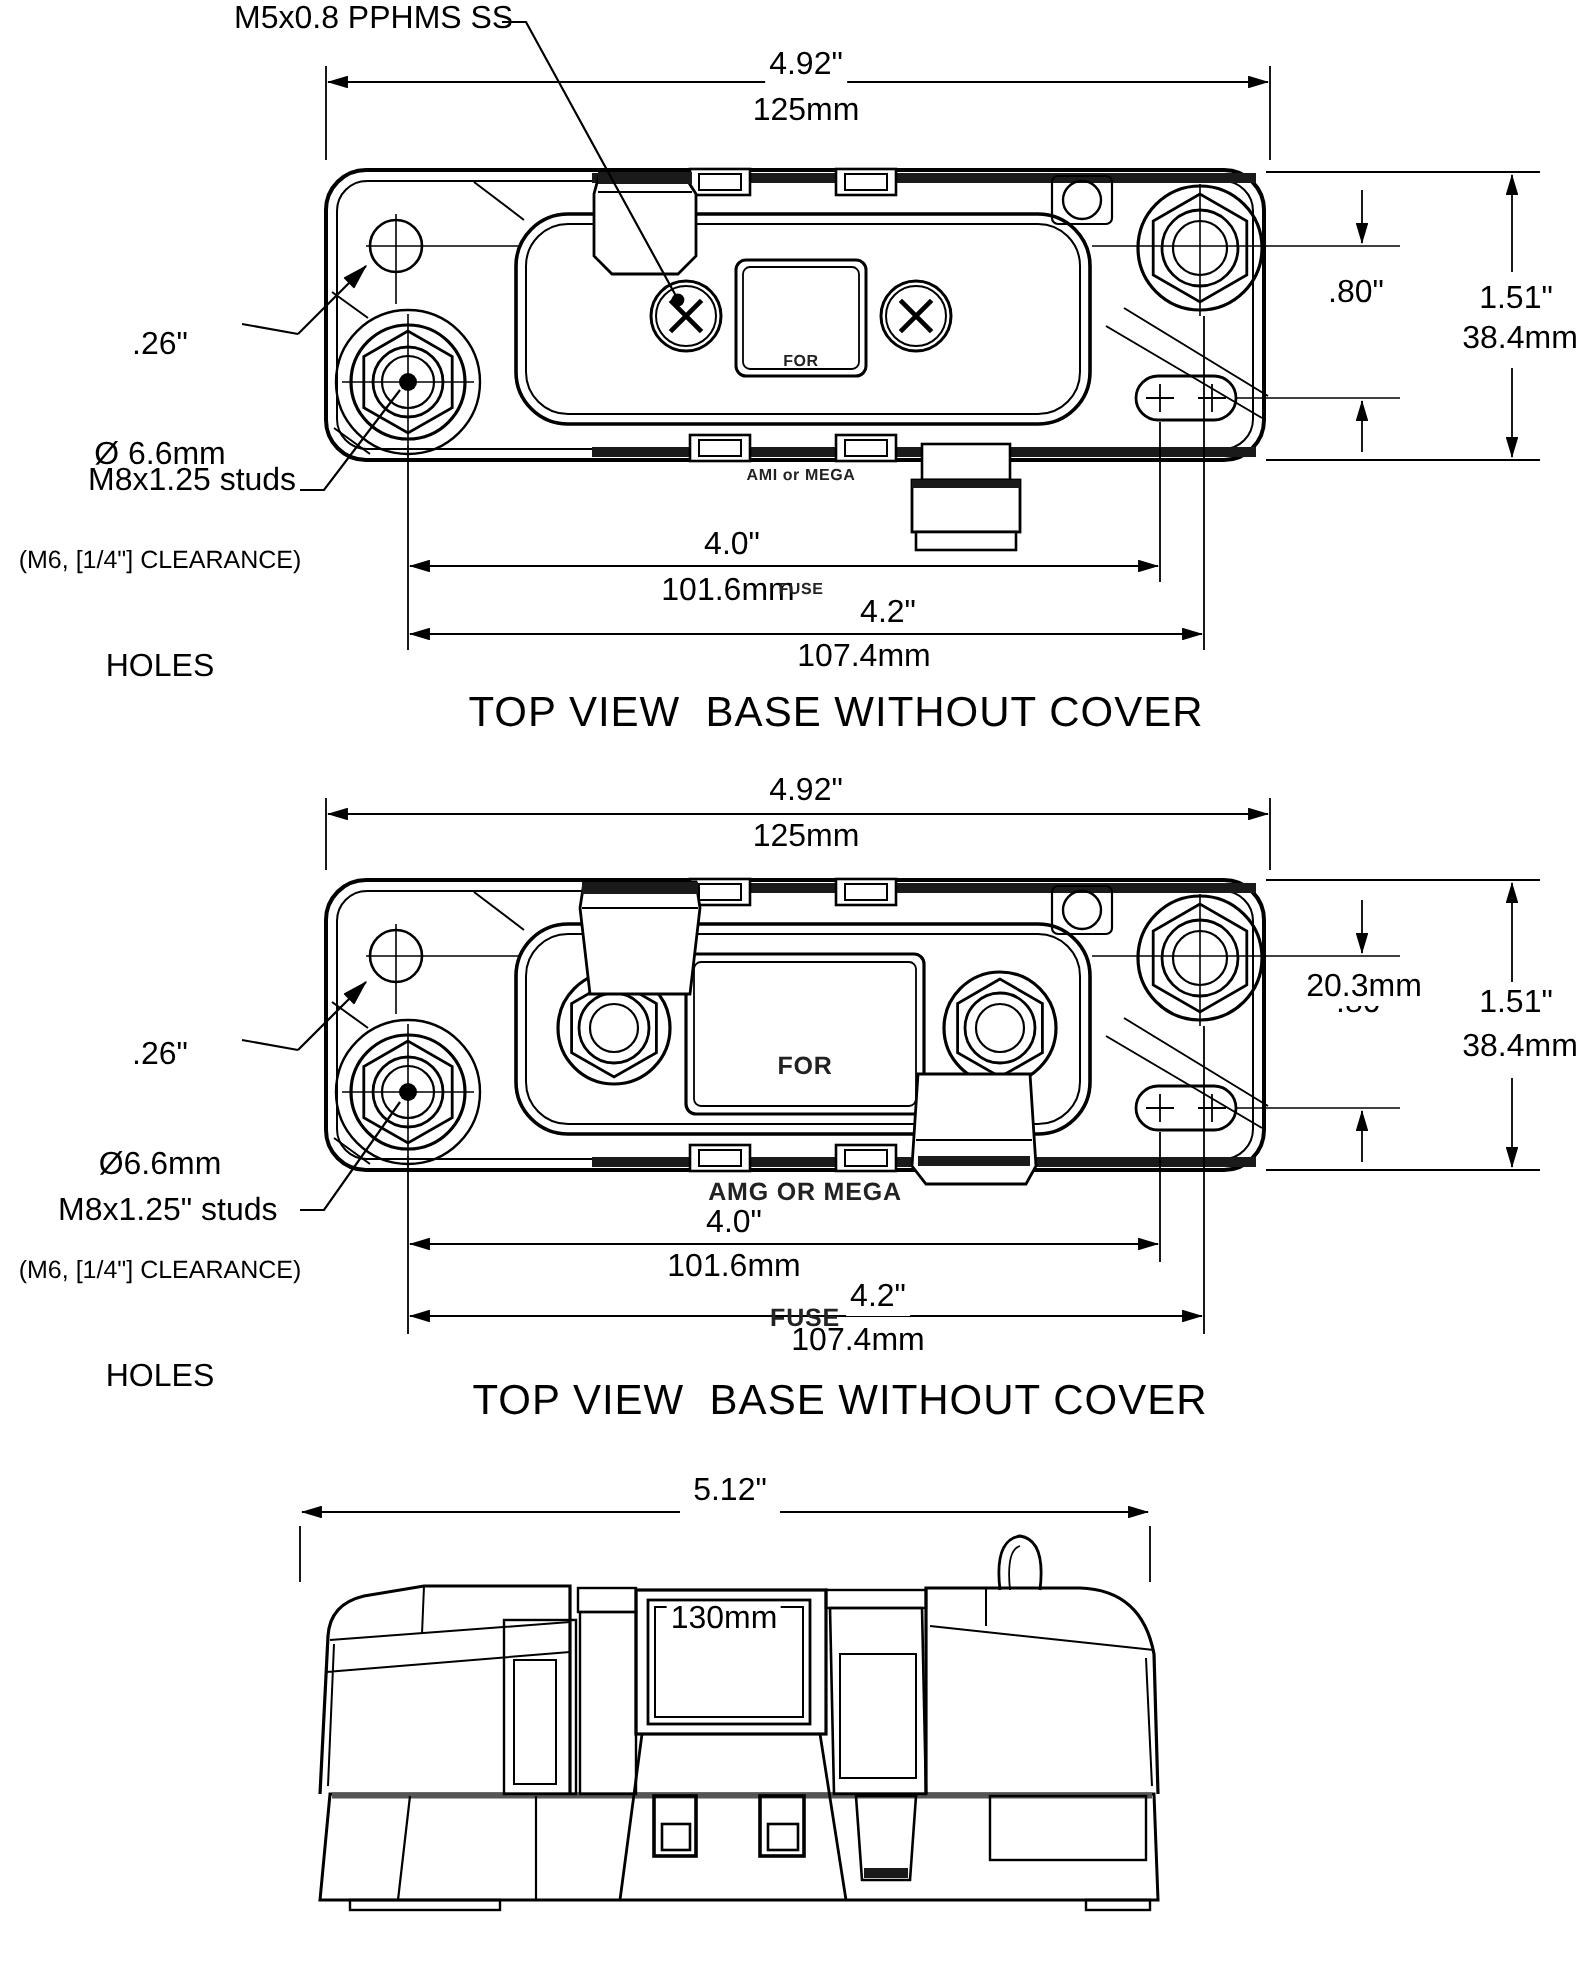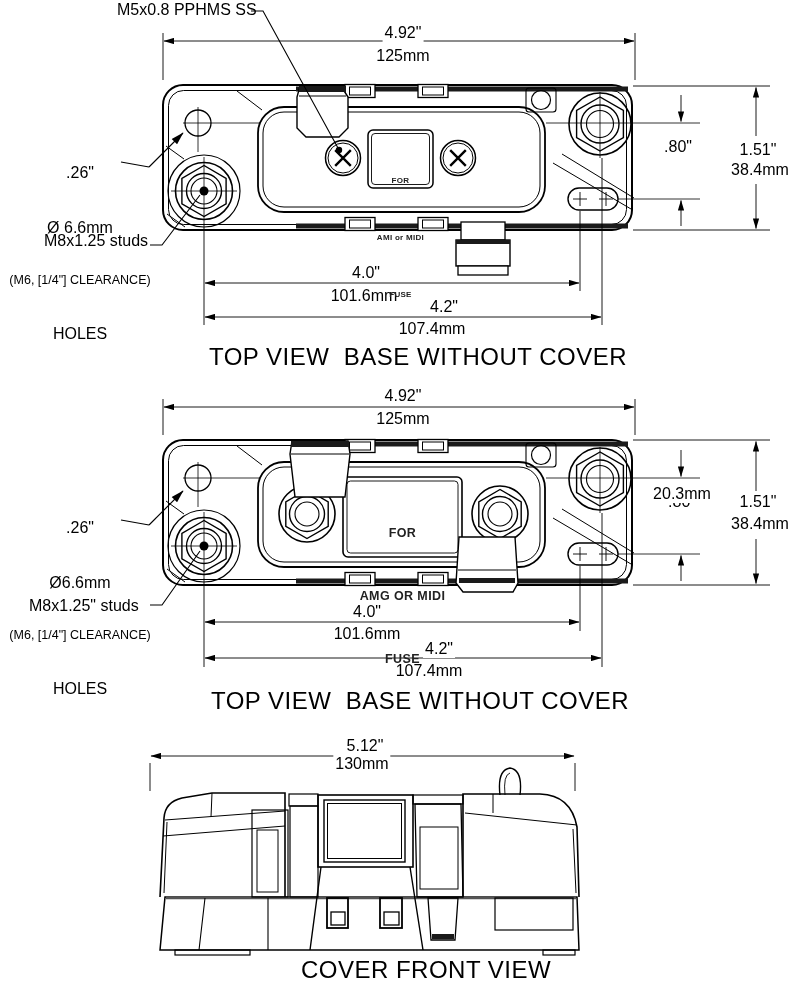--- a/index.html
+++ b/index.html
@@ -3,21 +3,21 @@
 <meta charset="utf-8">
 <style>
   html,body{margin:0;padding:0;background:#fff;}
   #stage{position:relative;width:792px;height:987px;background:#fff;overflow:hidden;
          font-family:"Liberation Sans", sans-serif;color:#000;}
   svg{position:absolute;left:0;}
   .txt{position:absolute;white-space:pre;color:#000;}
   .c{transform:translate(-50%,-50%);background:#fff;padding:0 2px;text-align:center;}
   .ly{transform:translateY(-50%);}
   .dim{font-size:16px;}
-  .cap{font-size:24px;letter-spacing:0.5px;}
+  .cap{font-size:21px;letter-spacing:0.5px;}
   .noteblock{text-align:center;}
   .ln16{font-size:16px;line-height:19px;}
   .ln12{font-size:12.5px;line-height:15px;}
   .fuse1{width:65px;text-align:center;font-size:8px;font-weight:bold;line-height:19px;
          letter-spacing:0.3px;color:#222;}
   .fuse2{width:119px;text-align:center;font-size:12.5px;font-weight:bold;line-height:21px;
          letter-spacing:0.4px;color:#222;}
 </style>
 </head>
 <body>
@@ -241,21 +241,21 @@
 
   <div class="txt dim c" style="left:366px;top:273px">4.0"</div>
   <div class="txt dim c" style="left:364px;top:296px">101.6mm</div>
   <div class="txt dim c" style="left:444px;top:307px">4.2"</div>
   <div class="txt dim c" style="left:432px;top:329px">107.4mm</div>
 
   <div class="txt cap c" style="left:418px;top:357px">TOP VIEW  BASE WITHOUT COVER</div>
 
   <div class="txt fuse1" style="left:368px;top:133px">
     <div>FOR</div>
-    <div>AMI or MIDI</div>
+    <div>AMI or MEGA</div>
     <div>FUSE</div>
   </div>
 
   <div class="txt dim c" style="left:403px;top:396px">4.92"</div>
   <div class="txt dim c" style="left:403px;top:419px">125mm</div>
 
   <div class="txt noteblock" style="left:0;top:482px;width:160px">
     <div class="ln16">.26"</div>
     <div class="ln16">Ø6.6mm</div>
     <div class="ln12">(M6, [1/4"] CLEARANCE)</div>
@@ -271,21 +271,20 @@
 
   <div class="txt dim c" style="left:367px;top:612px">4.0"</div>
   <div class="txt dim c" style="left:367px;top:634px">101.6mm</div>
   <div class="txt dim c" style="left:439px;top:649px">4.2"</div>
   <div class="txt dim c" style="left:429px;top:671px">107.4mm</div>
 
   <div class="txt cap c" style="left:420px;top:701px">TOP VIEW  BASE WITHOUT COVER</div>
 
   <div class="txt fuse2" style="left:343px;top:481px">
     <div>FOR</div>
-    <div>AMG OR MIDI</div>
+    <div>AMG OR MEGA</div>
     <div>FUSE</div>
   </div>
 
   <div class="txt dim c" style="left:365px;top:746px">5.12"</div>
-  <div class="txt dim c" style="left:362px;top:764px">130mm</div>
-  <div class="txt cap c" style="left:426px;top:970px">COVER FRONT VIEW</div>
+  <div class="txt dim c" style="left:362px;top:810px">130mm</div>
 
 </div>
 
 </body></html>

